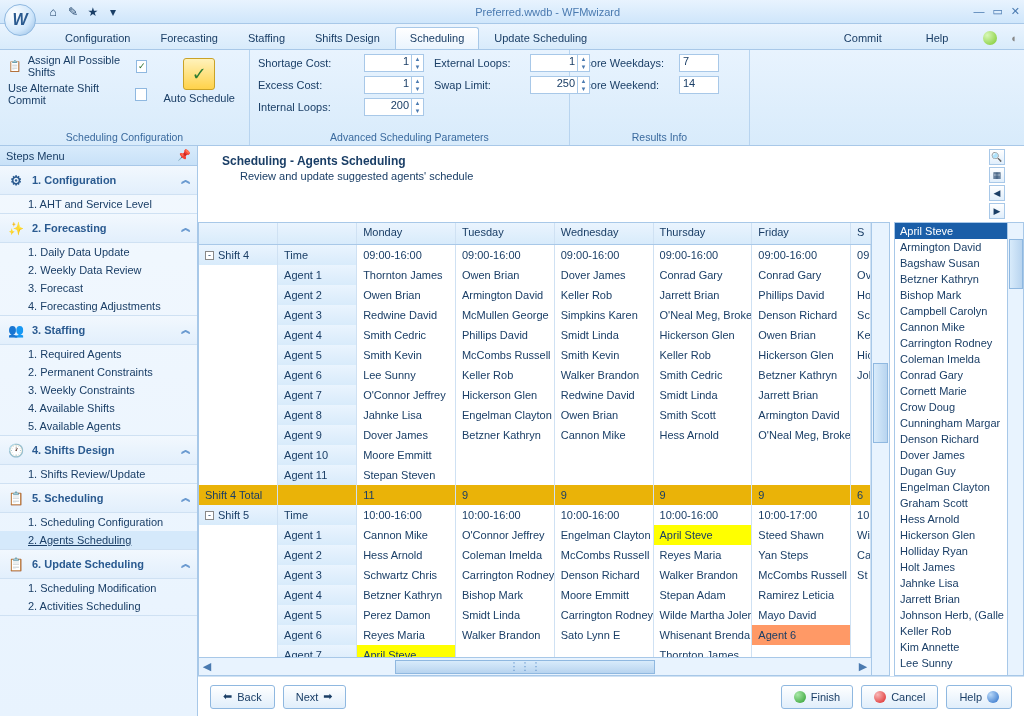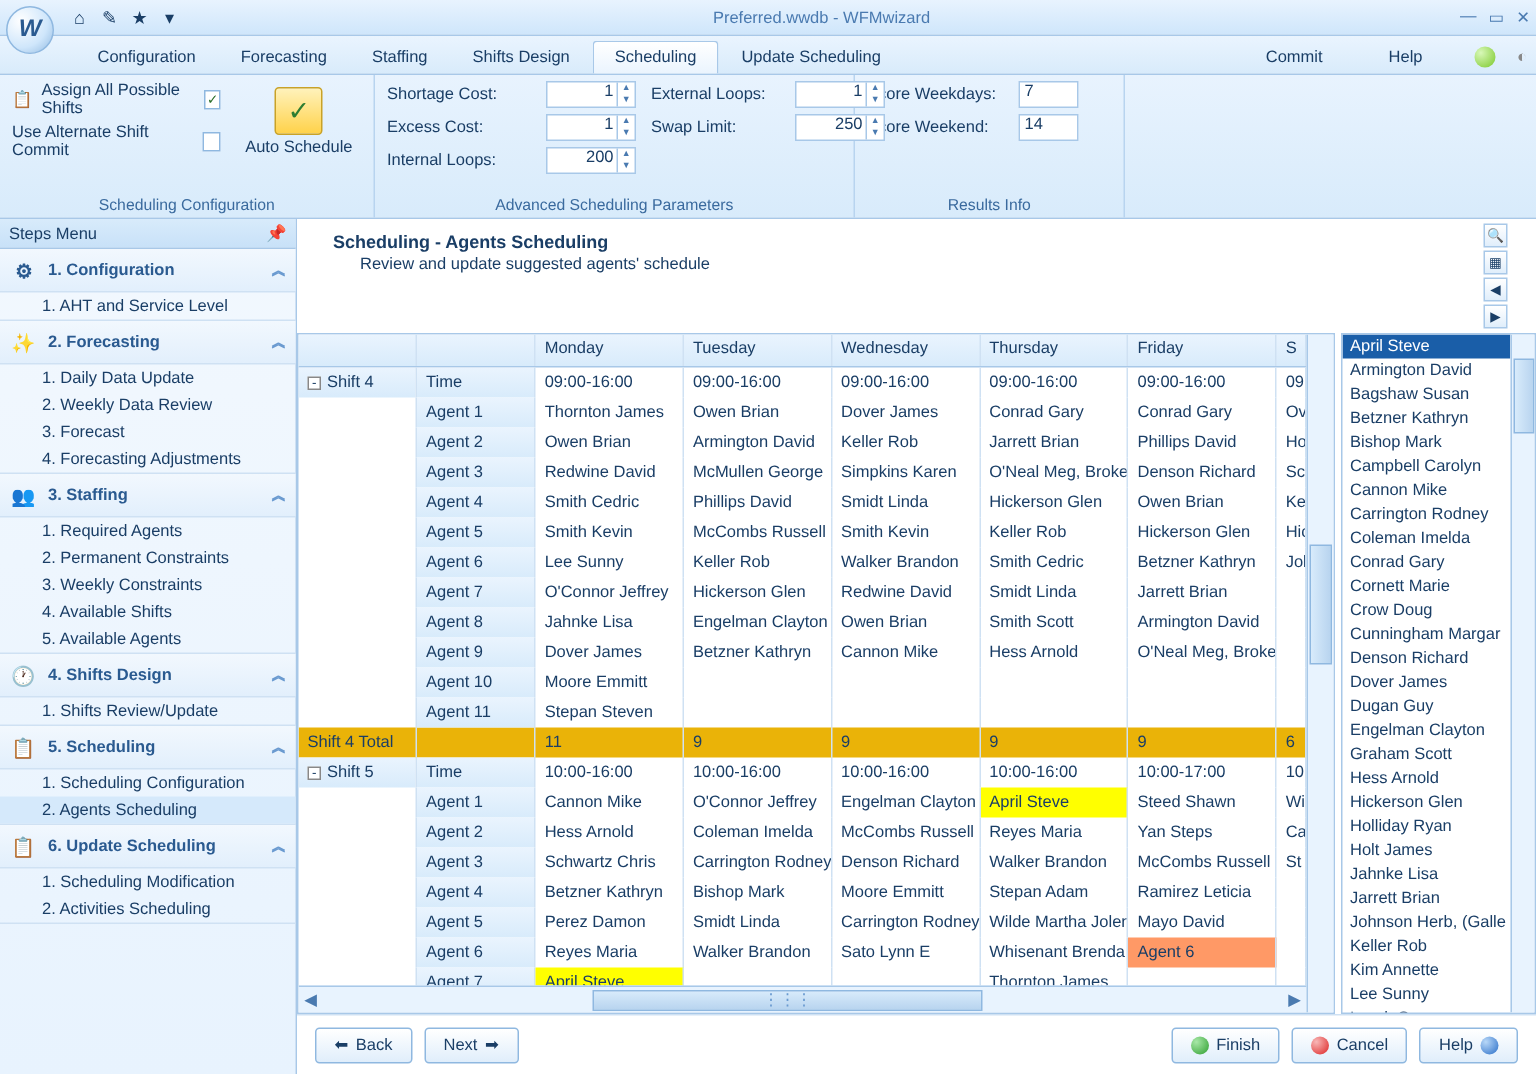--- a/index.html
+++ b/index.html
@@ -28,21 +28,21 @@
 .tinput{width:40px;height:18px;border:1px solid #a8c8e8;background:#fff;padding:0 3px}
 .chk{width:13px;height:13px;border:1px solid #8fb8e0;background:#fff;display:inline-flex;align-items:center;justify-content:center;font-size:9px;color:#2a6e2a}
 .main{display:flex;height:calc(716px - 24px - 26px - 96px)}
 .steps{width:198px;background:linear-gradient(#f2f8fe,#e8f3fe);border-right:1px solid #a8c8e8;display:flex;flex-direction:column}
 .steps-head{background:linear-gradient(#d8ebfb,#c8e1f8);padding:3px 6px;border-bottom:1px solid #a8c8e8;display:flex;align-items:flex-end;justify-content:space-between}
 .step-sec{border-bottom:1px solid #cfe1f3}
 .step-title{display:flex;align-items:center;gap:6px;padding:4px 6px;background:linear-gradient(#f2f8fe,#e2effc);border-bottom:1px solid #cfe1f3;font-weight:bold;color:#2a5a90}
 .step-title .sicon{width:20px;height:20px;border-radius:3px;display:flex;align-items:center;justify-content:center;font-size:13px}
 .step-title .arrow{margin-left:auto;color:#6a9ad0;font-size:10px}
 .step-items div{padding:3px 6px 3px 28px;cursor:pointer}
-.step-items div.sel{background:#d5e9fb;}
+.step-items div.sel{background:#d5e9fb;text-decoration:underline}
 .content{flex:1;background:#fff;display:flex;flex-direction:column;min-width:0}
 .chead{padding:8px 24px 4px}
 .chead h2{margin:0;font-size:12px;font-weight:bold}
 .chead p{margin:2px 0 0 18px;font-size:11px}
 .cbody{flex:1;display:flex;min-height:0;padding:0 0}
 .gridwrap{flex:1;border:1px solid #a8c8e8;overflow:hidden;position:relative;display:flex;flex-direction:column}
 .gheader{display:flex;background:linear-gradient(#eaf4fe,#d8ebfb);border-bottom:1px solid #a8c8e8;height:22px}
 .gheader>div,.row>div{border-right:1px solid #cfe1f3;padding:3px 6px;overflow:hidden;white-space:nowrap}
 .c0{width:80px}.c1{width:80px}.c2{width:100px}.c3{width:100px}.c4{width:100px}.c5{width:100px}.c6{width:100px}.c7{width:20px}
 .gbody{flex:1;overflow:hidden}

